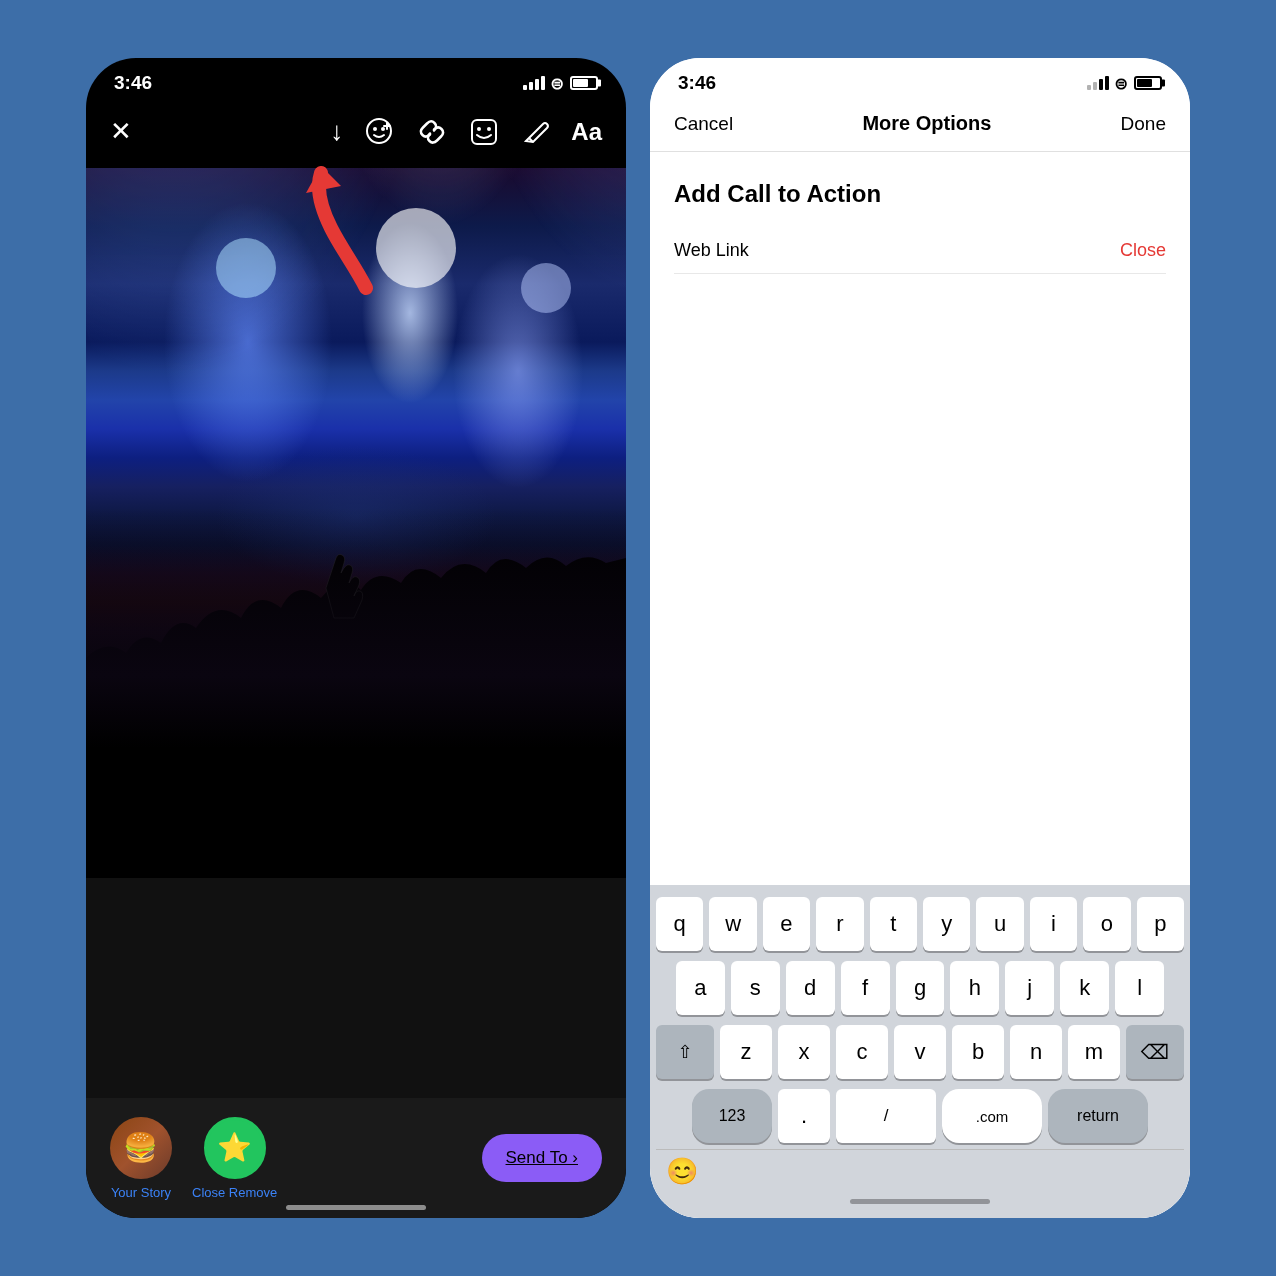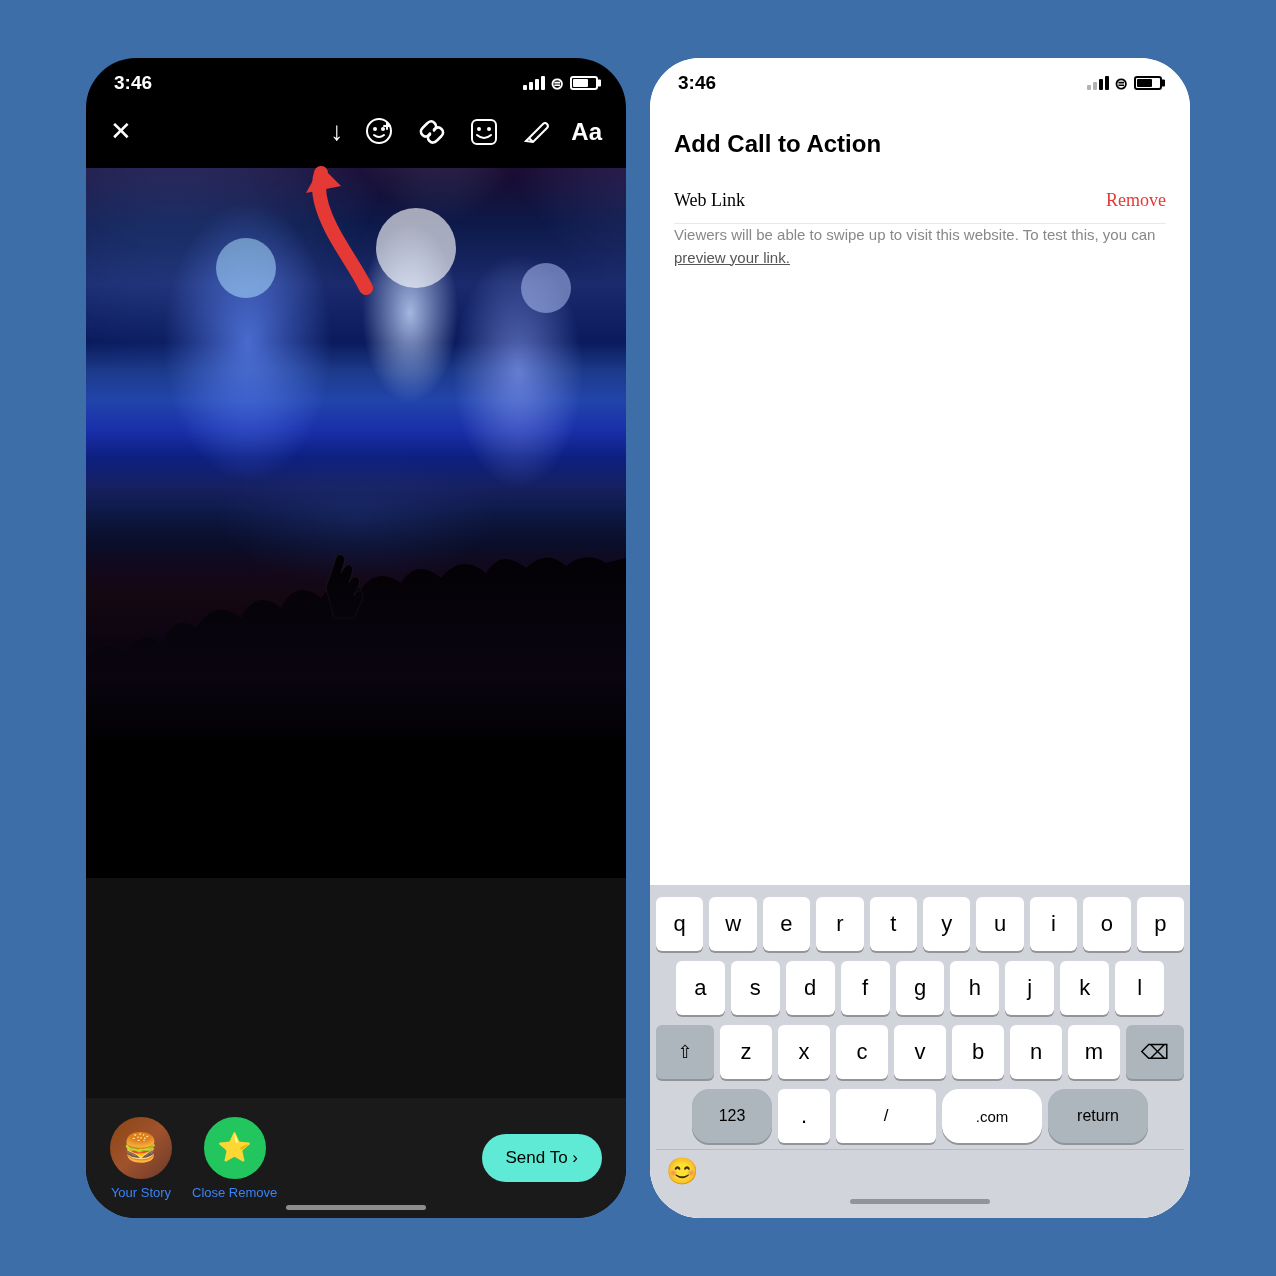--- a/index.html
+++ b/index.html
@@ -182,31 +182,32 @@
 
     .story-label {
       color: #3b82f6;
       font-size: 13px;
       text-align: center;
       white-space: nowrap;
     }
 
     .send-to-btn {
       margin-left: auto;
-      background: #5eead4;
+      background: #8b5cf6;
       color: black;
       border: none;
       border-radius: 30px;
       padding: 14px 24px;
       font-size: 17px;
       font-weight: 500;
       display: flex;
       align-items: center;
       gap: 6px;
       white-space: nowrap;
+      text-decoration: underline;
     }
 
     .home-indicator-left {
       position: absolute;
       bottom: 8px;
       left: 50%;
       transform: translateX(-50%);
       width: 140px;
       height: 5px;
       background: rgba(255,255,255,0.5);
@@ -277,21 +278,20 @@
       margin-bottom: 20px;
     }
 
     .row-item {
       display: flex;
       justify-content: space-between;
       align-items: center;
       padding: 12px 0;
       border-bottom: 1px solid #e8e8e8;
       margin-bottom: 0;
-      font-family: Liberation Serif, serif;
     }
 
     .row-label {
       font-size: 18px;
       color: #000;
     }
 
     .row-action {
       font-size: 18px;
       color: #e53935;
@@ -579,34 +579,35 @@
         <span style="height:11px"></span>
         <span style="height:14px"></span>
       </div>
       <span class="wifi-icon" style="color:black">⊜</span>
       <div class="battery" style="color:black">
         <div class="battery-fill"></div>
       </div>
     </div>
   </div>
 
+  <div class="nav-bar">
+    <span class="nav-cancel">Cancel</span>
+    <span class="nav-title">More Options</span>
+    <span class="nav-done">Done</span>
+  </div>
 
   <div class="content-area">
     <div class="section-title">Add Call to Action</div>
 
     <div class="row-item">
       <span class="row-label">Web Link</span>
-      <span class="row-action">Remove</span>
-    </div>
-
-
-    <p class="hint-text">
-      <span>Viewers will be able to swipe up to visit this website. To test this, you can</span>
-      <span class="link">preview your link.</span>
-    </p>
+      <span class="row-action">Close</span>
+    </div>
+
+
   </div>
 
   <div class="keyboard">
 
     <div class="keyboard-row">
       <div class="key">q</div>
       <div class="key">w</div>
       <div class="key">e</div>
       <div class="key">r</div>
       <div class="key">t</div>

